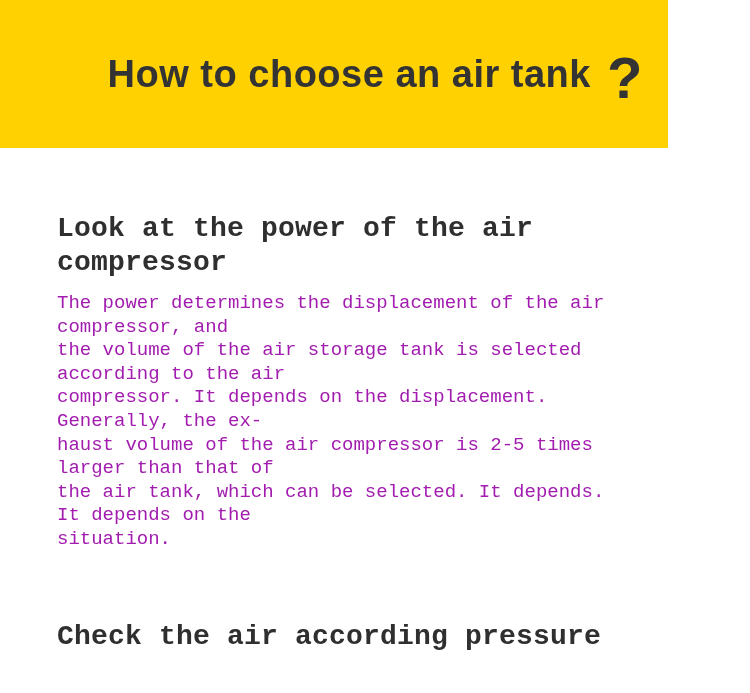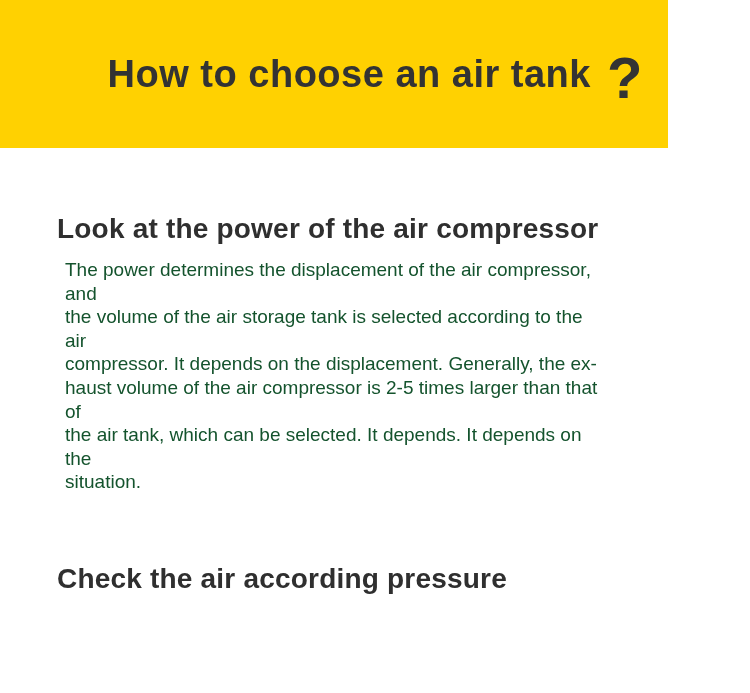--- a/index.html
+++ b/index.html
@@ -36,37 +36,38 @@
     font-weight: bold;
     color: #333333;
     line-height: 1;
     margin-left: 16px;
     transform: translateY(4px);
     display: inline-block;
   }
   .content {
     box-sizing: border-box;
     padding: 0 55px 0 57px;
+    font-family: Liberation Mono, monospace;
   }
   .section { margin: 0; }
   .section-1 { margin-top: 64px; }
   .section-2 { margin-top: 68px; }
   .section-heading {
     margin: 0 0 12px 0;
     font-size: 28px;
     line-height: 34px;
     font-weight: bold;
     color: #2f2f2f;
     letter-spacing: 0.2px;
   }
   .section-body {
-    margin: 8px;
+    margin: 0;
     font-size: 19px;
     line-height: 23.6px;
-    color: #14532d;
+    color: #a21caf;
     white-space: pre-line;
     max-width: 650px;
   }
 </style>
 </head>
 <body>
 
 <div class="page">
 
   <header class="banner">

